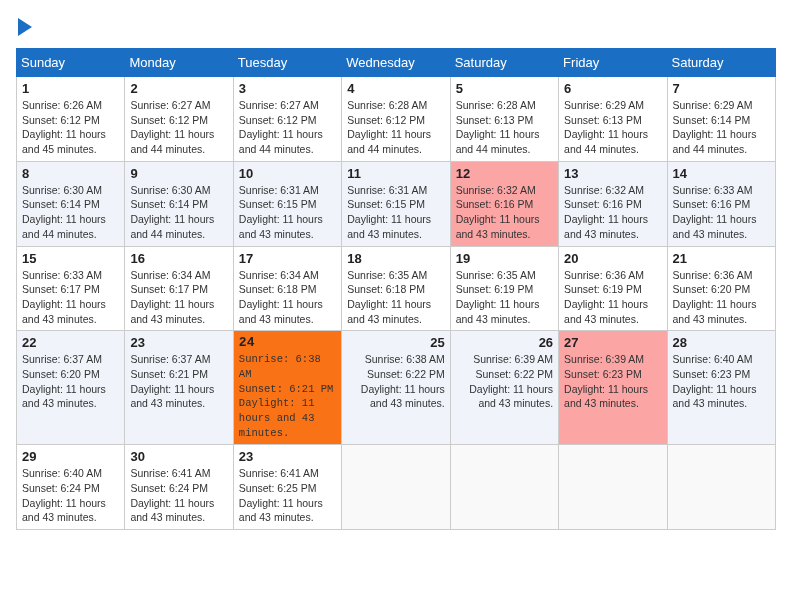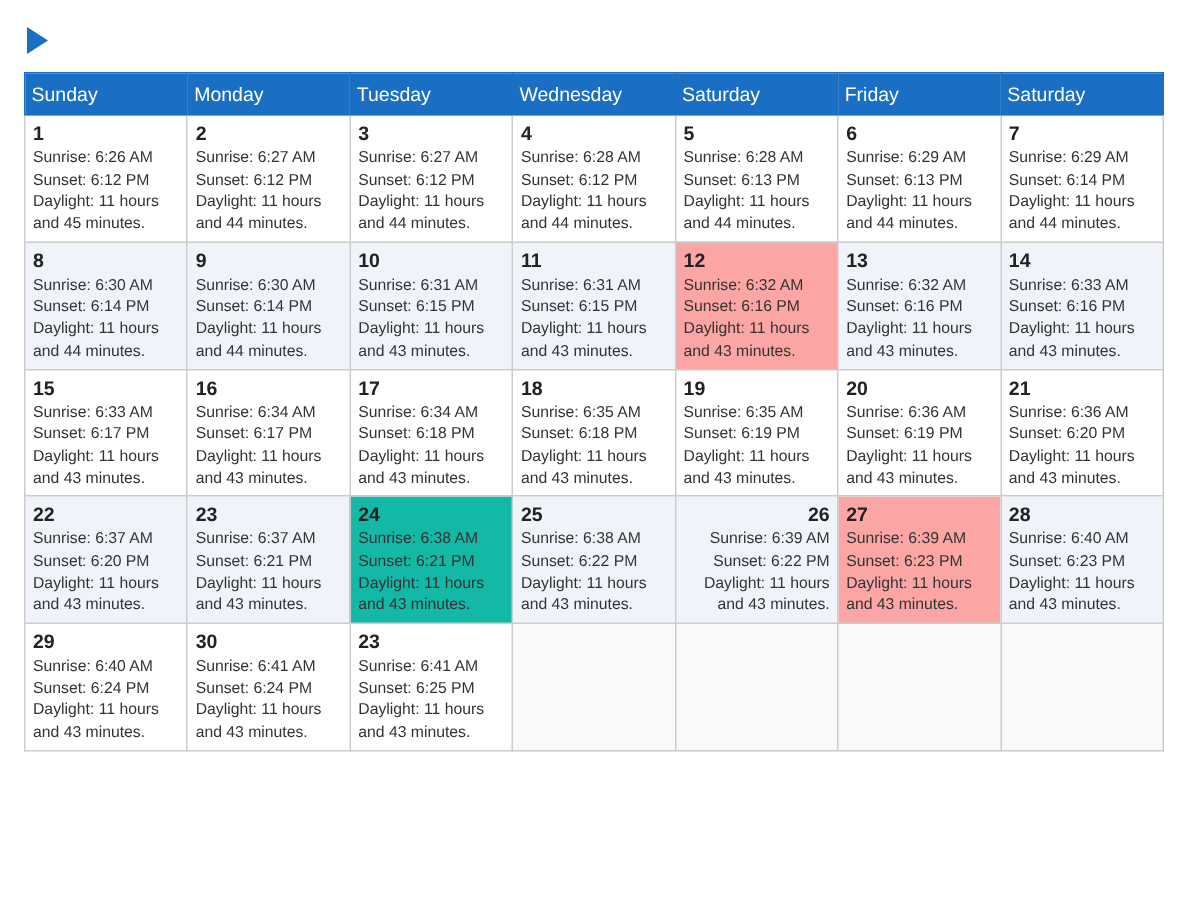--- a/index.html
+++ b/index.html
@@ -222,25 +222,25 @@
       </tr>
       <tr>
         <td style="background: rgb(240, 244, 250);">
           <span class="day-num">22</span>
           <div class="day-info">Sunrise: 6:37 AM<br>Sunset: 6:20 PM<br>Daylight: 11 hours and 43 minutes.</div>
         </td>
         <td style="background: rgb(240, 244, 250);">
           <span class="day-num">23</span>
           <div class="day-info">Sunrise: 6:37 AM<br>Sunset: 6:21 PM<br>Daylight: 11 hours and 43 minutes.</div>
         </td>
-        <td style="background: #14b8a6;">
+        <td style="background: #f97316; font-family: Liberation Mono, monospace;">
           <span class="day-num">24</span>
           <div class="day-info">Sunrise: 6:38 AM<br>Sunset: 6:21 PM<br>Daylight: 11 hours and 43 minutes.</div>
         </td>
-        <td style="background: rgb(240, 244, 250);">
+        <td style="background: rgb(240, 244, 250); text-align: right;">
           <span class="day-num">25</span>
           <div class="day-info">Sunrise: 6:38 AM<br>Sunset: 6:22 PM<br>Daylight: 11 hours and 43 minutes.</div>
         </td>
         <td style="background: rgb(240, 244, 250); text-align: right;">
           <span class="day-num">26</span>
           <div class="day-info">Sunrise: 6:39 AM<br>Sunset: 6:22 PM<br>Daylight: 11 hours and 43 minutes.</div>
         </td>
         <td style="background: #fca5a5;">
           <span class="day-num">27</span>
           <div class="day-info">Sunrise: 6:39 AM<br>Sunset: 6:23 PM<br>Daylight: 11 hours and 43 minutes.</div>

